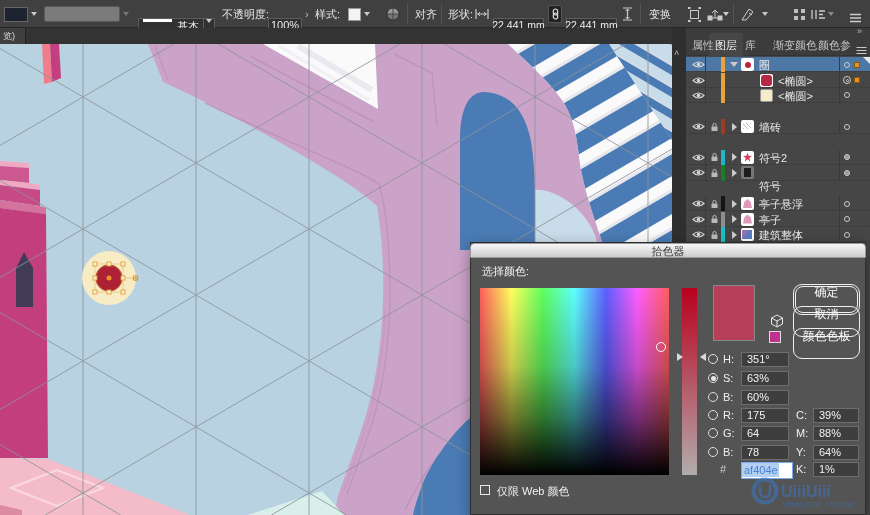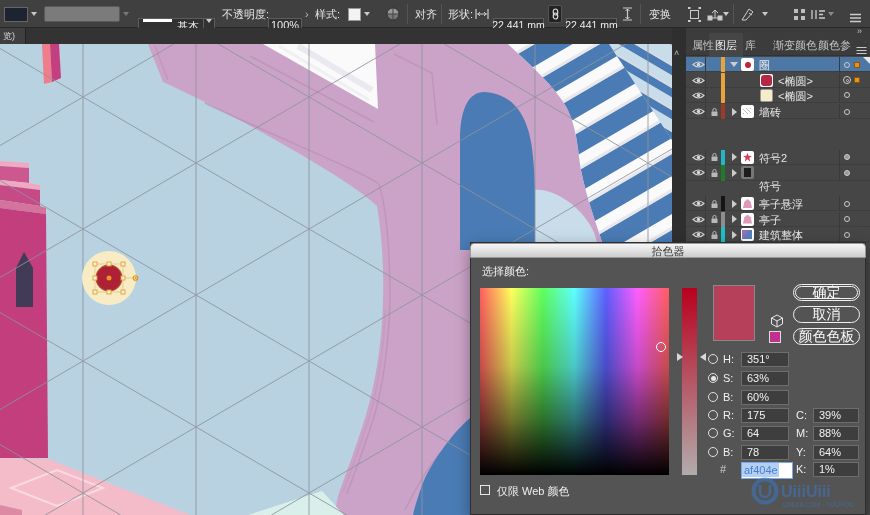--- a/index.html
+++ b/index.html
@@ -14,21 +14,21 @@
 #tabbar { position:absolute; left:0; top:28px; width:672px; height:17px; background:#333333; }
 #doctab { position:absolute; left:0; top:0; width:26px; height:17px; background:#3f3f3f; border-right:1px solid #222; color:#d5d5d5; font-size:9px; line-height:16px; padding-left:3px; }
 #gutter { position:absolute; left:672px; top:28px; width:14px; height:487px; background:#2f2f2f; }
 #panel { position:absolute; left:686px; top:28px; width:184px; height:487px; background:#464646; overflow:hidden; }
 .lrow { position:absolute; left:0; width:184px; height:15.45px; border-bottom:1px solid #3e3e3e; font-size:11px; color:#e8e8e8; }
 #dialog { position:absolute; left:470px; top:242px; width:396px; height:273px; background:#545454; border:1px solid #2e2e2e; box-shadow:0 5px 14px rgba(0,0,0,.35); font-size:11px; }
 #dtitle { position:absolute; left:-1px; top:0; width:396px; height:15px; background:linear-gradient(#f7f7f7,#cdcdcd); border:1px solid #9a9a9a; border-radius:4px 4px 0 0; color:#3c3c3c; font-size:11px; text-align:center; line-height:14px; }
 .dlab { position:absolute; color:#f0f0f0; font-size:11px; }
 .dfield { position:absolute; width:48px; height:15px; background:#3e3e3e; border:1px solid #6d6d6d; color:#f2f2f2; font-size:11px; line-height:13px; padding-left:5px; }
 .dradio { position:absolute; width:10px; height:10px; border:1.2px solid #e0e0e0; border-radius:50%; }
-.dbtn { position:absolute; left:322px; width:67px; height:17px; border:1.2px solid #f0f0f0; border-radius:9px; color:#fafafa; font-size:14px; text-align:center; line-height:15px; }
+.dbtn { position:absolute; left:322px; width:67px; height:31px; border:1.2px solid #f0f0f0; border-radius:9px; color:#fafafa; font-size:12px; text-align:center; line-height:15px; }
 .cmyk { position:absolute; left:342px; width:46px; height:15px; background:#3e3e3e; border:1px solid #6d6d6d; color:#f2f2f2; font-size:11px; line-height:13px; padding-left:5px; }
 .clab { position:absolute; color:#f0f0f0; font-size:11px; }
 </style>
 </head>
 <body>
 <div id="toolbar">
 <div class="tb" style="left:4px;top:0px">
       <div style="width:24px;height:15px;background:#1d2330;border:1px solid #666"></div>
       <span class="varrow" style="margin-left:3px"></span>
     </div>
@@ -357,21 +357,21 @@
       </svg>
 <div style="position:absolute;left:19px;top:0;width:1px;height:15.45px;background:#3a3a3a"></div>
 <div style="position:absolute;left:35px;top:0;width:4px;height:15.45px;background:#e8a33d"></div>
 <div style="position:absolute;left:74px;top:1px;width:13px;height:13px">
         <div style="position:absolute;left:0;top:0;width:13px;height:13px;background:#f6ecc9;border-radius:2px;border:1px solid #999"></div>
       </div>
 <div style="position:absolute;left:92px;top:1px">&lt;椭圆&gt;</div>
 <div style="position:absolute;left:153px;top:0;width:1px;height:15.45px;background:#3a3a3a"></div>
 <div style="position:absolute;left:158px;top:4.5px;width:6px;height:6px;border:1px solid #ccc;border-radius:50%"></div>
 </div>
-<div class="lrow" style="top:76px;">
+<div class="lrow" style="top:91px;">
 <svg width="13" height="9" style="position:absolute;left:6px;top:3px">
         <path d="M1,4.5 Q6.5,-0.5 12,4.5 Q6.5,9.5 1,4.5 Z" fill="none" stroke="#d6d6d6" stroke-width="1.1"></path>
         <circle cx="6.5" cy="4.5" r="1.8" fill="#d6d6d6"></circle>
       </svg>
 <svg width="9" height="11" style="position:absolute;left:24px;top:2.5px">
         <rect x="1.5" y="4.5" width="6" height="4.5" fill="#b9b9b9" rx="0.5"></rect>
         <path d="M2.9,4.5 V3 a1.6,1.6 0 0 1 3.2,0 V4.5" fill="none" stroke="#b9b9b9" stroke-width="1"></path>
       </svg>
 <div style="position:absolute;left:19px;top:0;width:1px;height:15.45px;background:#3a3a3a"></div>
 <div style="position:absolute;left:35px;top:0;width:4px;height:15.45px;background:#a03a28"></div>

